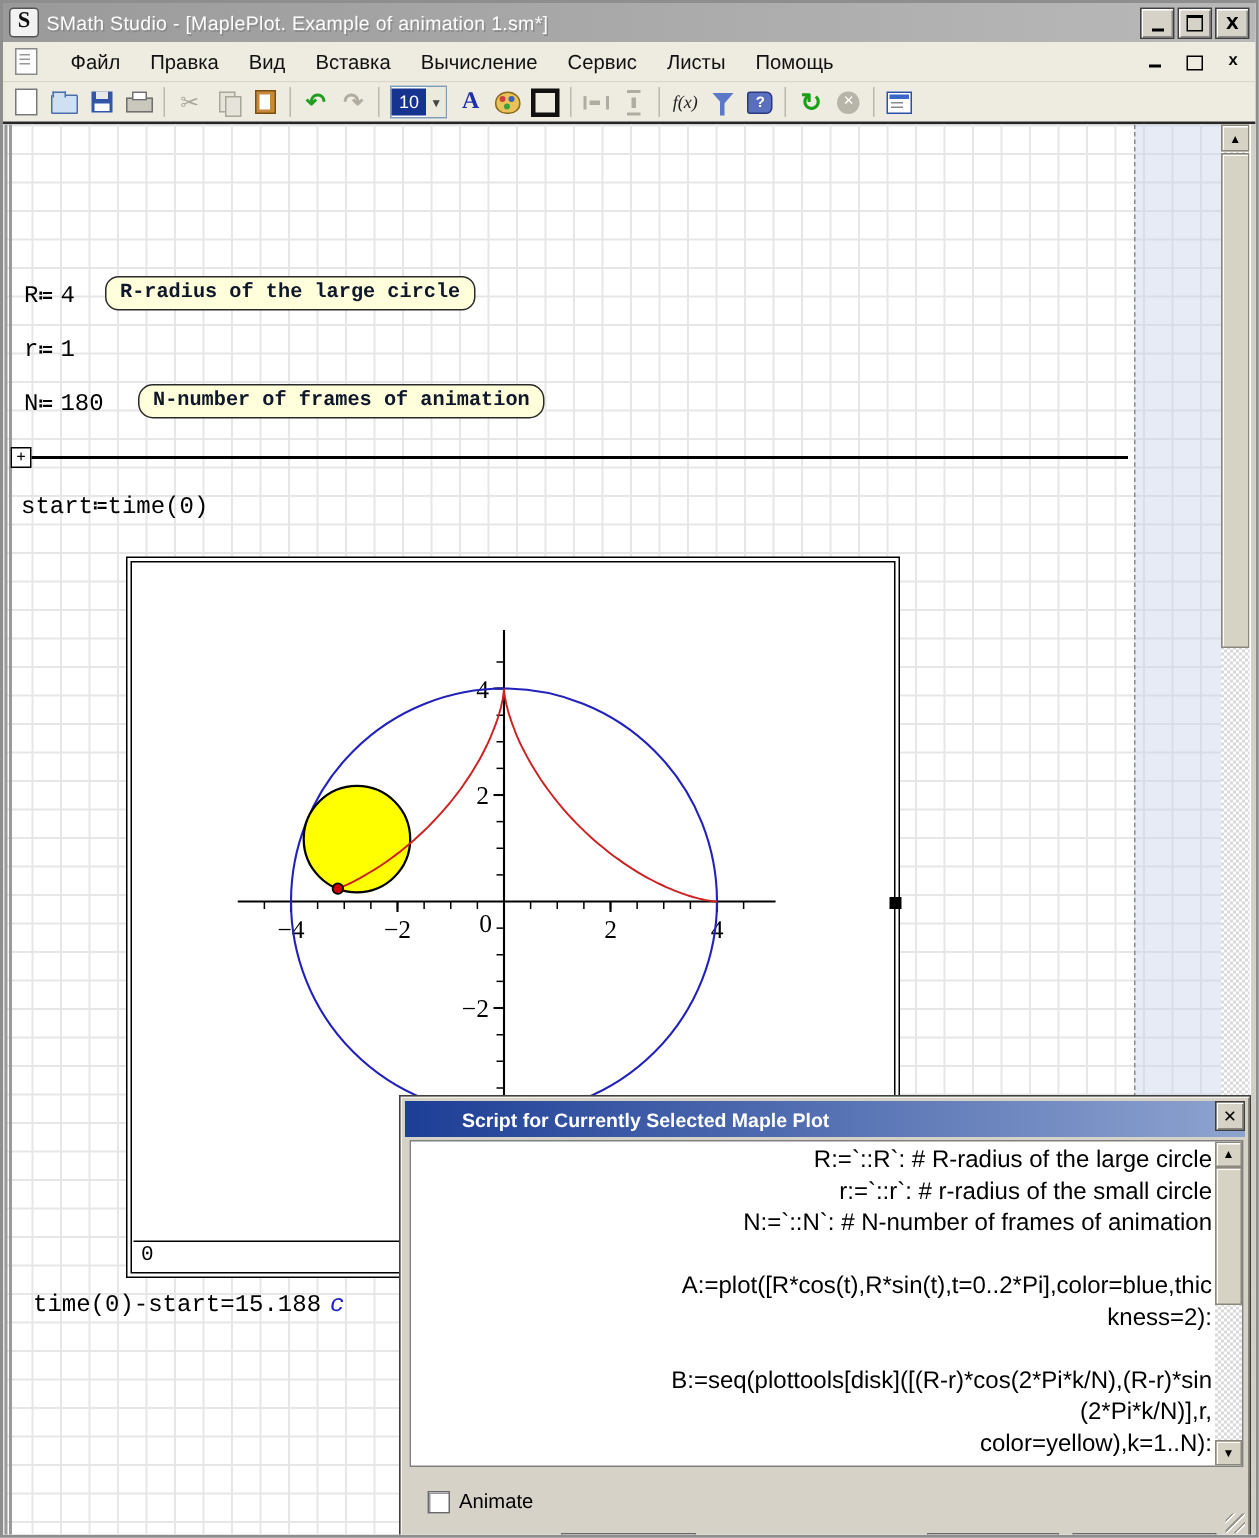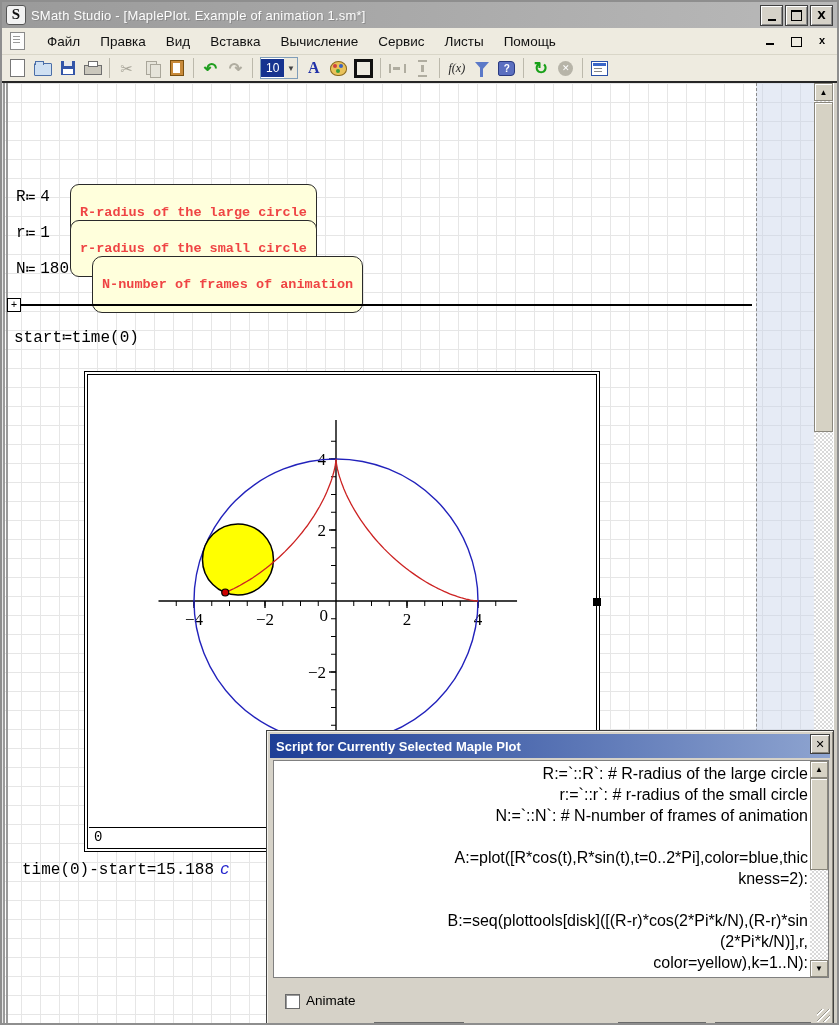--- a/index.html
+++ b/index.html
@@ -78,21 +78,21 @@
   #worksheet{position:absolute;left:0;top:81px;width:100%;height:944px;background:#fff;
     background-image:linear-gradient(to right,#e6e6e6 1px,transparent 1px),
                      linear-gradient(to bottom,#e6e6e6 1px,transparent 1px);
     background-size:19px 19px;overflow:hidden;}
   #page-left-edge{position:absolute;left:1px;top:0;bottom:0;width:5px;
     border-left:2px solid #9a9a9a;border-right:2px solid #9a9a9a;box-sizing:border-box;}
   .mathtxt{font-family:"Liberation Mono","DejaVu Sans Mono",monospace;font-size:16px;color:#000;white-space:pre;}
   .def-row{position:absolute;left:14px;display:flex;align-items:center;}
   .comment-box{position:absolute;background:#ffffdc;border:1px solid #2a2a2a;border-radius:9px;
     font-family:"Liberation Mono","DejaVu Sans Mono",monospace;font-size:13.5px;font-weight:bold;
-    color:#ef4444;padding:20px 9px;white-space:pre;}
+    color:#0f172a;padding:3px 9px;white-space:pre;}
   #area-sep{position:absolute;left:16px;top:221px;width:734px;height:2px;background:#000;}
   #area-plus{position:absolute;left:5px;top:215px;width:12px;height:12px;background:#fff;border:1px solid #000;
     font:10px "DejaVu Sans Mono",monospace;line-height:11px;text-align:center;color:#000;}
   #start-expr{position:absolute;left:12px;top:244px;}
   #timer-expr{position:absolute;left:20px;top:778px;}
   .unit-c{color:#2222cc;font-style:italic;margin-left:6px;}
   
   #plot-region{position:absolute;left:82px;top:288px;width:514px;height:479px;background:#fff;border:1px solid #000;}
   #plot-inner{position:absolute;left:2px;top:2px;right:2px;bottom:2px;border:1px solid #000;}
   #plot-canvas{position:absolute;left:1px;top:1px;width:504px;height:449px;}
@@ -110,21 +110,21 @@
   .sb-btn{position:absolute;left:0;width:19px;height:18px;background:#d6d2c4;border:1px solid #8a877c;
     box-shadow:inset 1px 1px 0 #fff;display:flex;align-items:center;justify-content:center;box-sizing:border-box;
     font-size:8px;color:#000;}
   #vscroll-thumb{position:absolute;left:0;top:19px;width:19px;height:330px;background:#d6d2c4;
     border:1px solid #8a877c;box-shadow:inset 1px 1px 0 #fff;box-sizing:border-box;}
   #right-strip{position:absolute;left:831px;top:81px;width:8px;height:944px;background:#d2cfc6;border-left:1px solid #fff;}
   
   #dialog{position:absolute;left:264px;top:728px;width:568px;height:296px;background:#d6d2c8;
     border:1px solid #404040;box-shadow:inset 1px 1px 0 #f4f2ec,inset -1px -1px 0 #8a877c;box-sizing:border-box;}
   #dlg-title{position:absolute;left:3px;top:3px;right:3px;height:24px;
-    background:linear-gradient(90deg,#1d3e96,#8ea4d0);display:flex;align-items:center;}
+    background:linear-gradient(90deg,#1d3e96,#8ea4d0);display:flex;align-items:center;padding-left:32px;}
   #dlg-title-text{color:#fff;font-size:13px;font-weight:bold;padding-left:6px;}
   #dlg-close{position:absolute;right:3px;top:3px;width:18px;height:18px;background:#d6d2c8;border:1px solid #404040;
     box-shadow:inset 1px 1px 0 #fff,inset -1px -1px 0 #8a877c;
     font:bold 11px "DejaVu Sans",sans-serif;display:flex;align-items:center;justify-content:center;color:#000;}
   #dlg-script{position:absolute;left:6px;top:29px;width:556px;height:218px;background:#fff;
     border:1px solid #808080;box-sizing:border-box;}
   #dlg-script-text{position:absolute;left:4px;top:2px;right:20px;bottom:2px;
     font-family:Liberation Sans, sans-serif;font-size:16px;line-height:21px;white-space:pre;overflow:hidden;text-align:right;}
   #dlg-vscroll{position:absolute;right:0;top:0;width:18px;height:100%;
     background-image:conic-gradient(#fff 0 25%,#d9d9d9 0 50%,#fff 0 75%,#d9d9d9 0);background-size:4px 4px;}
@@ -260,21 +260,20 @@
   </div>
   <div id="toolbar-underline"></div>
 
   <div id="worksheet">
     <div id="page-left-edge"></div>
 
     <div class="def-row mathtxt" style="top:104px;"><span>R</span><span>≔</span><span style="margin-left:5px;">4</span></div>
     <div class="comment-box" style="left:68px;top:101px;">R-radius of the large circle</div>
 
     <div class="def-row mathtxt" style="top:140px;"><span>r</span><span>≔</span><span style="margin-left:5px;">1</span></div>
-    <div class="comment-box" style="left:68px;top:137px;">r-radius of the small circle</div>
 
     <div class="def-row mathtxt" style="top:176px;"><span>N</span><span>≔</span><span style="margin-left:5px;">180</span></div>
     <div class="comment-box" style="left:90px;top:173px;border-radius:10px;">N-number of frames of animation</div>
 
     <div id="area-sep"></div>
     <div id="area-plus">+</div>
 
     <div id="start-expr" class="mathtxt"><span>start</span><span>≔</span><span>time(0)</span></div>
 
     <div id="plot-region">

